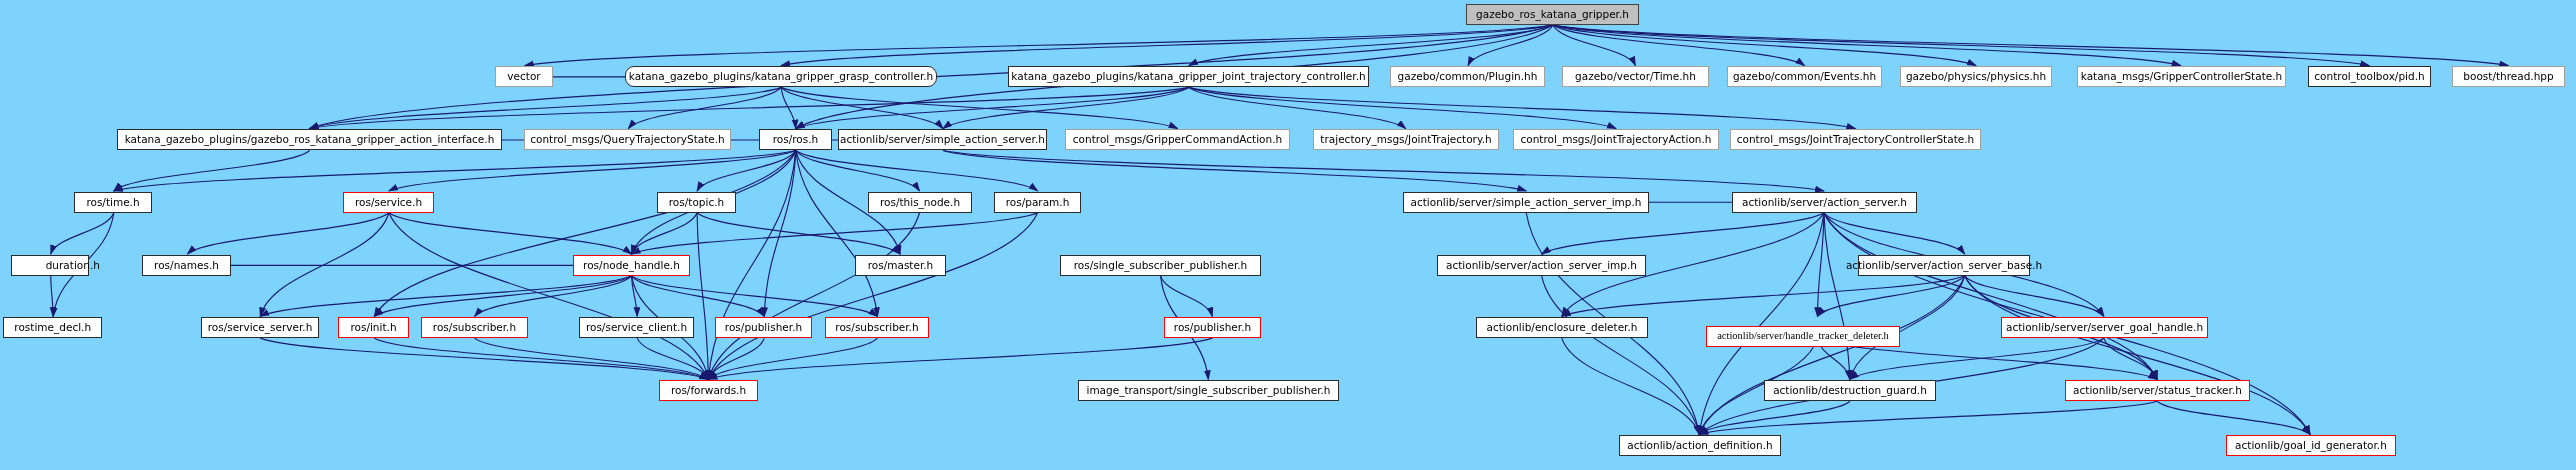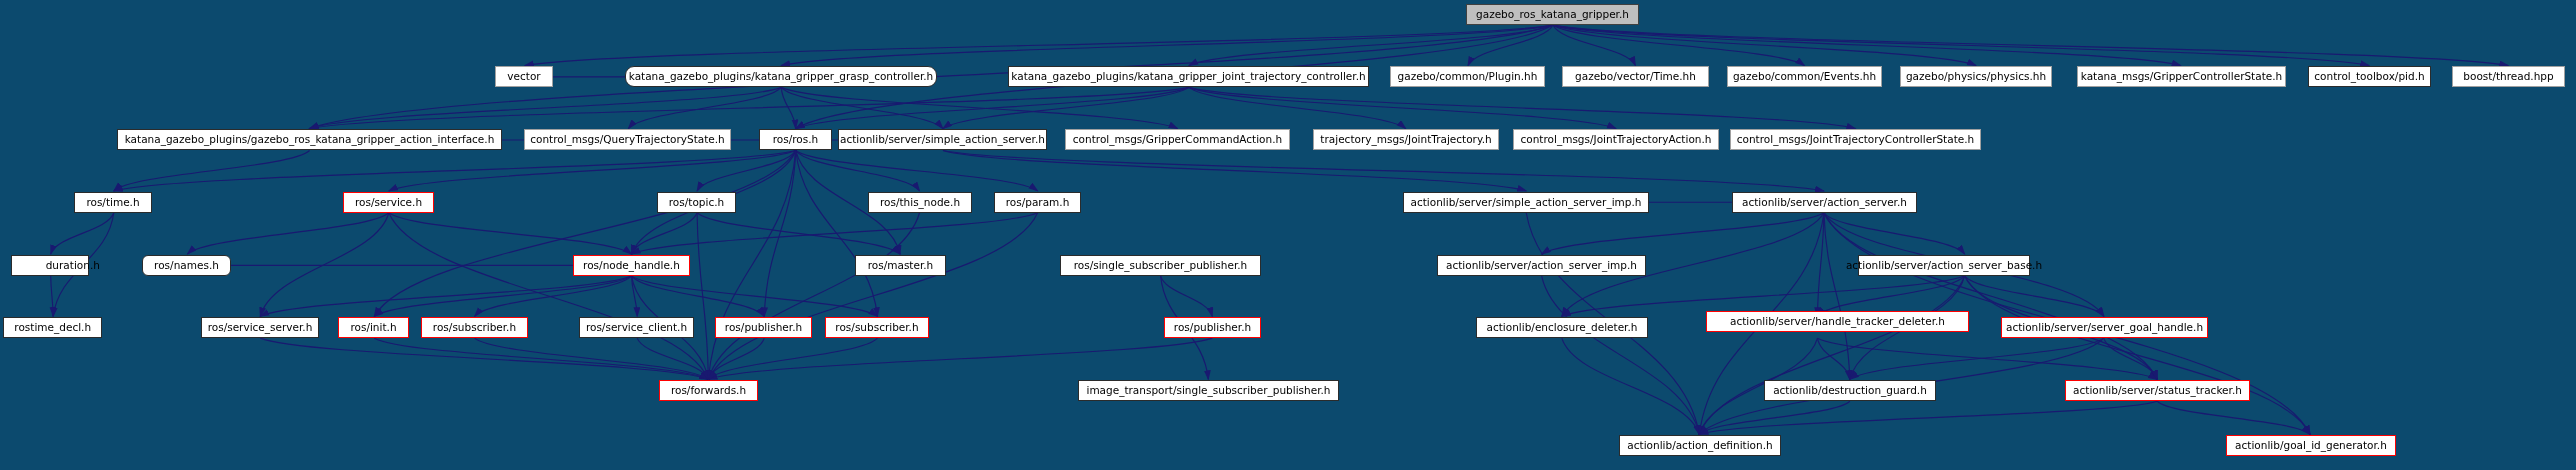--- a/index.html
+++ b/index.html
@@ -1,21 +1,21 @@
 <!DOCTYPE html>
 <html style="font-size:13px"><head>
 <meta charset="utf-8">
 <title>gazebo_ros_katana_gripper.h include dependency graph</title>
 <style>
   html,body{margin:0;padding:0;background:#ffffff;}
   #graph-root{
     position:relative;
     width:2576px;
     height:470px;
-    background:#0c4a6e;
+    background:#7dd3fc;
     font-family:"DejaVu Sans","Liberation Sans",sans-serif;
     overflow:hidden;
   }
   #edge-layer{position:absolute;left:0;top:0;width:2576px;height:470px;}
   .node{
     position:absolute;
     box-sizing:border-box;
     display:flex;
     align-items:center;
     justify-content:center;
@@ -223,21 +223,21 @@
       </div>
       <div class="node n-bold" style="left: 1403px; top: 192px; width: 246px;">
         <span>actionlib/server/simple_action_server_imp.h</span>
       </div>
       <div class="node n-bold" style="left: 1732px; top: 192px; width: 185px;">
         <span>actionlib/server/action_server.h</span>
       </div>
       <div class="node n-bold" style="left: 11.3px; top: 255px; width: 78px; padding-left: 45px;">
         <span>duration.h</span>
       </div>
-      <div class="node n-bold" style="left: 142px; top: 255px; width: 89px; border-radius: 6px;">
+      <div class="node n-bold" style="left: 142px; top: 255px; width: 89px;">
         <span>ros/names.h</span>
       </div>
       <div class="node n-red" style="left: 573px; top: 255px; width: 117px;">
         <span>ros/node_handle.h</span>
       </div>
       <div class="node n-bold" style="left: 855px; top: 255px; width: 91px;">
         <span>ros/master.h</span>
       </div>
       <div class="node n-bold" style="left: 1060px; top: 255px; width: 201px;">
         <span>ros/single_subscriber_publisher.h</span>
@@ -268,21 +268,21 @@
       </div>
       <div class="node n-red" style="left: 825px; top: 317px; width: 104px;">
         <span>ros/subscriber.h</span>
       </div>
       <div class="node n-red" style="left: 1164px; top: 317px; width: 97px;">
         <span>ros/publisher.h</span>
       </div>
       <div class="node n-bold" style="left: 1476px; top: 317px; width: 172px;">
         <span>actionlib/enclosure_deleter.h</span>
       </div>
-      <div class="node n-red" style="left: 1706px; top: 311px; width: 263px;">
+      <div class="node n-red" style="left: 1706px; top: 326px; width: 194px; font-family: Liberation Serif, serif;">
         <span>actionlib/server/handle_tracker_deleter.h</span>
       </div>
       <div class="node n-red" style="left: 2001px; top: 317px; width: 207px;">
         <span>actionlib/server/server_goal_handle.h</span>
       </div>
       <div class="node n-red" style="left: 659px; top: 380px; width: 99px;">
         <span>ros/forwards.h</span>
       </div>
       <div class="node n-bold" style="left: 1078px; top: 380px; width: 261px;">
         <span>image_transport/single_subscriber_publisher.h</span>

